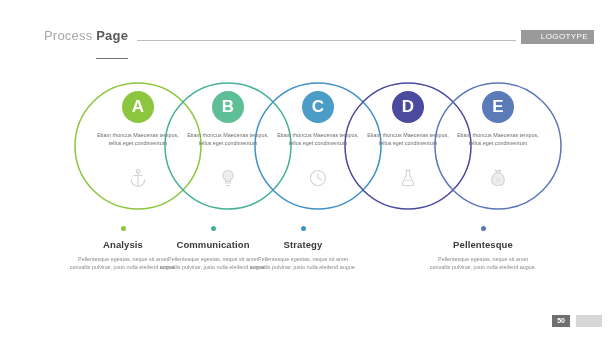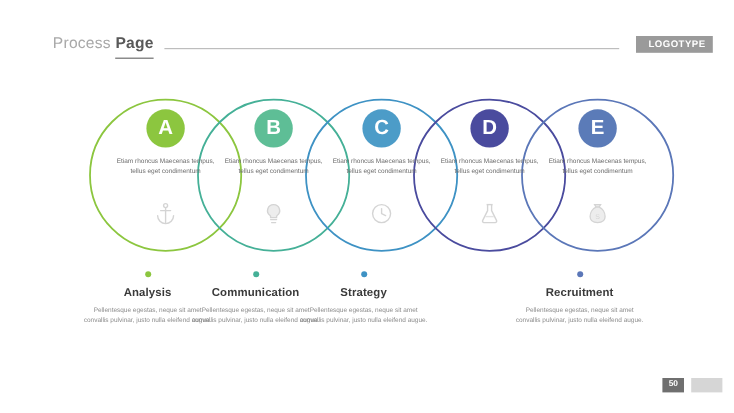--- a/index.html
+++ b/index.html
@@ -29,37 +29,37 @@
     white-space: nowrap;
   }
   .title-light {
     color: #a8a8a8;
     font-weight: normal;
   }
   .title-strong {
     color: #595959;
     font-weight: bold;
     border-bottom: 1.6px solid #6f6f6f;
-    padding-bottom: 5px;
+    padding-bottom: 15px;
   }
   .header-rule {
     position: absolute;
     left: 137px; top: 40px;
     width: 379px; height: 1px;
     background: #bdbdbd;
   }
   .logotype {
     position: absolute;
     right: 18px; top: 30px;
     background: #9a9a9a;
     color: #ffffff;
     font-size: 8px;
-    font-weight: bold;
+    font-weight: normal;
     letter-spacing: .4px;
-    padding: 2px 6px 2px 10px;
+    padding: 2px 6px 2px 20px;
     line-height: 10px;
   }
 
   
   .circles {
     position: absolute;
     left: 0; top: 76px;
     width: 612px; height: 140px;
   }
   .circle-svg {
@@ -249,19 +249,19 @@
     <div class="cap-title">Communication</div>
     <div class="cap-body">Pellentesque egestas, neque sit amet convallis pulvinar, justo nulla eleifend augue.</div>
   </div>
   <div class="caption" id="cap2" style="left:243px">
     <div class="cap-dot" id="dot2" style="background: rgb(62, 146, 196);"></div>
     <div class="cap-title">Strategy</div>
     <div class="cap-body">Pellentesque egestas, neque sit amet convallis pulvinar, justo nulla eleifend augue.</div>
   </div>
   <div class="caption" id="cap4" style="left:423px">
     <div class="cap-dot" id="dot4" style="background: rgb(91, 119, 184);"></div>
-    <div class="cap-title">Recruitment</div>
+    <div class="cap-title">Pellentesque</div>
     <div class="cap-body">Pellentesque egestas, neque sit amet convallis pulvinar, justo nulla eleifend augue.</div>
   </div>
 </div>
 
 <div class="page-num">50</div>
 <div class="page-bar"></div>
 
 </body></html>

